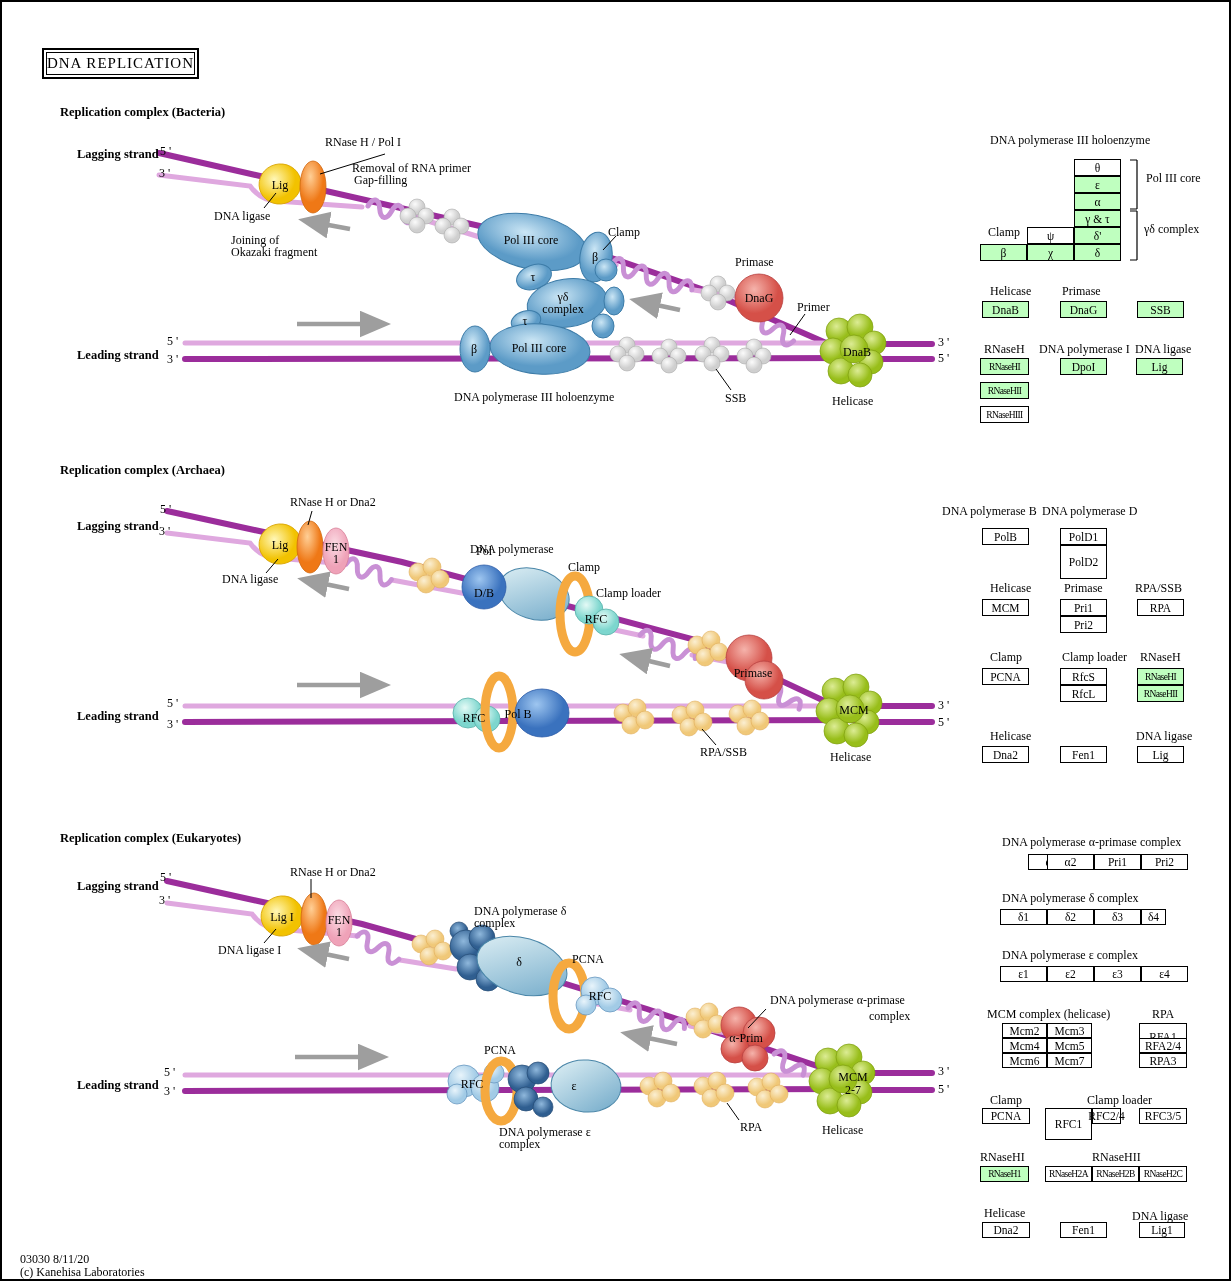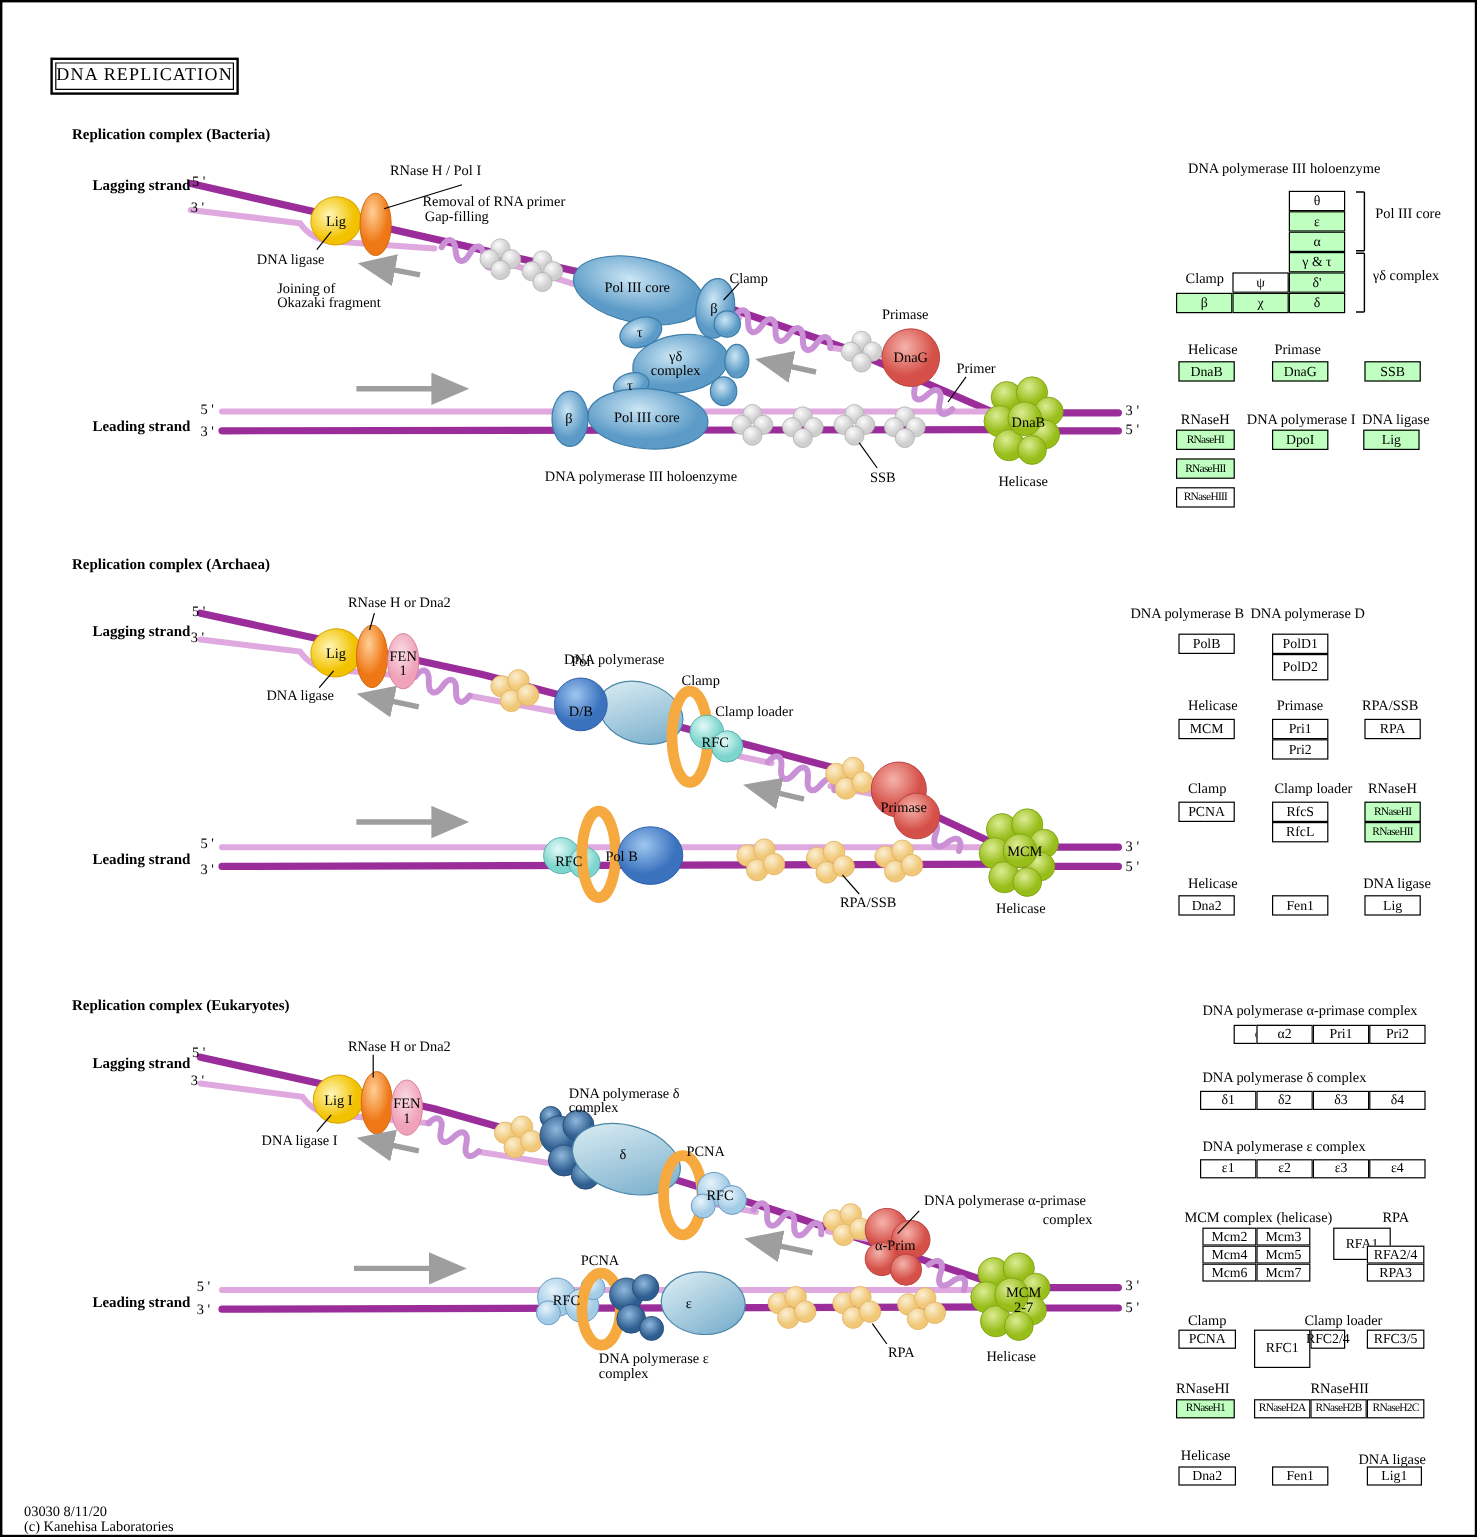--- a/index.html
+++ b/index.html
@@ -510,52 +510,52 @@
       <div class="gene-box grn" style="left: 980px; top: 299px; width: 47px; height: 17px;">DnaB</div>
       <div class="gene-box grn" style="left: 1058px; top: 299px; width: 47px; height: 17px;">DnaG</div>
       <div class="gene-box grn" style="left: 1135px; top: 299px; width: 47px; height: 17px;">SSB</div>
       <div class="gene-box grn cond" style="left: 978px; top: 356px; width: 49px; height: 17px;">RNaseHI</div>
       <div class="gene-box grn" style="left: 1058px; top: 356px; width: 47px; height: 17px;">DpoI</div>
       <div class="gene-box grn" style="left: 1134px; top: 356px; width: 47px; height: 17px;">Lig</div>
       <div class="gene-box grn cond" style="left: 978px; top: 380px; width: 49px; height: 17px;">RNaseHII</div>
       <div class="gene-box cond" style="left: 978px; top: 404px; width: 49px; height: 17px;">RNaseHIII</div>
       <div class="gene-box" style="left: 980px; top: 526px; width: 47px; height: 17px;">PolB</div>
       <div class="gene-box" style="left: 1058px; top: 526px; width: 47px; height: 17px;">PolD1</div>
-      <div class="gene-box" style="left: 1058px; top: 543px; width: 47px; height: 22px;">PolD2</div>
+      <div class="gene-box" style="left: 1058px; top: 543px; width: 47px; height: 34px;">PolD2</div>
       <div class="gene-box" style="left: 980px; top: 597px; width: 47px; height: 17px;">MCM</div>
       <div class="gene-box" style="left: 1058px; top: 597px; width: 47px; height: 17px;">Pri1</div>
       <div class="gene-box" style="left: 1058px; top: 614px; width: 47px; height: 17px;">Pri2</div>
       <div class="gene-box" style="left: 1135px; top: 597px; width: 47px; height: 17px;">RPA</div>
       <div class="gene-box" style="left: 980px; top: 666px; width: 47px; height: 17px;">PCNA</div>
       <div class="gene-box" style="left: 1058px; top: 666px; width: 47px; height: 17px;">RfcS</div>
       <div class="gene-box" style="left: 1058px; top: 683px; width: 47px; height: 17px;">RfcL</div>
       <div class="gene-box grn cond" style="left: 1135px; top: 666px; width: 47px; height: 17px;">RNaseHI</div>
       <div class="gene-box grn cond" style="left: 1135px; top: 683px; width: 47px; height: 17px;">RNaseHII</div>
       <div class="gene-box" style="left: 980px; top: 744px; width: 47px; height: 17px;">Dna2</div>
       <div class="gene-box" style="left: 1058px; top: 744px; width: 47px; height: 17px;">Fen1</div>
       <div class="gene-box" style="left: 1135px; top: 744px; width: 47px; height: 17px;">Lig</div>
       <div class="gene-box" style="left: 998px; top: 852px; width: 47px; height: 16px; margin-left: 28px;">α1</div>
       <div class="gene-box" style="left: 1045px; top: 852px; width: 47px; height: 16px;">α2</div>
       <div class="gene-box" style="left: 1092px; top: 852px; width: 47px; height: 16px;">Pri1</div>
       <div class="gene-box" style="left: 1139px; top: 852px; width: 47px; height: 16px;">Pri2</div>
       <div class="gene-box" style="left: 998px; top: 907px; width: 47px; height: 16px;">δ1</div>
       <div class="gene-box" style="left: 1045px; top: 907px; width: 47px; height: 16px;">δ2</div>
       <div class="gene-box" style="left: 1092px; top: 907px; width: 47px; height: 16px;">δ3</div>
-      <div class="gene-box" style="left: 1139px; top: 907px; width: 47px; height: 16px;">δ4</div>
+      <div class="gene-box" style="left: 1139px; top: 907px; width: 25px; height: 16px;">δ4</div>
       <div class="gene-box" style="left: 998px; top: 964px; width: 47px; height: 16px;">ε1</div>
       <div class="gene-box" style="left: 1045px; top: 964px; width: 47px; height: 16px;">ε2</div>
       <div class="gene-box" style="left: 1092px; top: 964px; width: 47px; height: 16px;">ε3</div>
       <div class="gene-box" style="left: 1139px; top: 964px; width: 47px; height: 16px;">ε4</div>
       <div class="gene-box" style="left: 1000px; top: 1021px; width: 45px; height: 15px;">Mcm2</div>
       <div class="gene-box" style="left: 1045px; top: 1021px; width: 45px; height: 15px;">Mcm3</div>
       <div class="gene-box" style="left: 1000px; top: 1036px; width: 45px; height: 15px;">Mcm4</div>
       <div class="gene-box" style="left: 1045px; top: 1036px; width: 45px; height: 15px;">Mcm5</div>
       <div class="gene-box" style="left: 1000px; top: 1051px; width: 45px; height: 15px;">Mcm6</div>
       <div class="gene-box" style="left: 1045px; top: 1051px; width: 45px; height: 15px;">Mcm7</div>
-      <div class="gene-box" style="left: 1109px; top: 1021px; width: 48px; height: 27px; text-align: right;">RFA1</div>
+      <div class="gene-box" style="left: 1137px; top: 1021px; width: 48px; height: 27px; text-align: right;">RFA1</div>
       <div class="gene-box" style="left: 1137px; top: 1036px; width: 48px; height: 15px;">RFA2/4</div>
       <div class="gene-box" style="left: 1137px; top: 1051px; width: 48px; height: 15px;">RPA3</div>
       <div class="gene-box" style="left: 980px; top: 1106px; width: 48px; height: 16px;">PCNA</div>
       <div class="gene-box" style="left: 1043px; top: 1106px; width: 47px; height: 32px;">RFC1</div>
       <div class="gene-box" style="left: 1090px; top: 1106px; width: 29px; height: 16px;">RFC2/4</div>
       <div class="gene-box" style="left: 1137px; top: 1106px; width: 48px; height: 16px;">RFC3/5</div>
       <div class="gene-box grn cond" style="left: 978px; top: 1164px; width: 49px; height: 16px;">RNaseH1</div>
       <div class="gene-box cond" style="left: 1043px; top: 1164px; width: 47px; height: 16px;">RNaseH2A</div>
       <div class="gene-box cond" style="left: 1090px; top: 1164px; width: 47px; height: 16px;">RNaseH2B</div>
       <div class="gene-box cond" style="left: 1137px; top: 1164px; width: 48px; height: 16px;">RNaseH2C</div>

